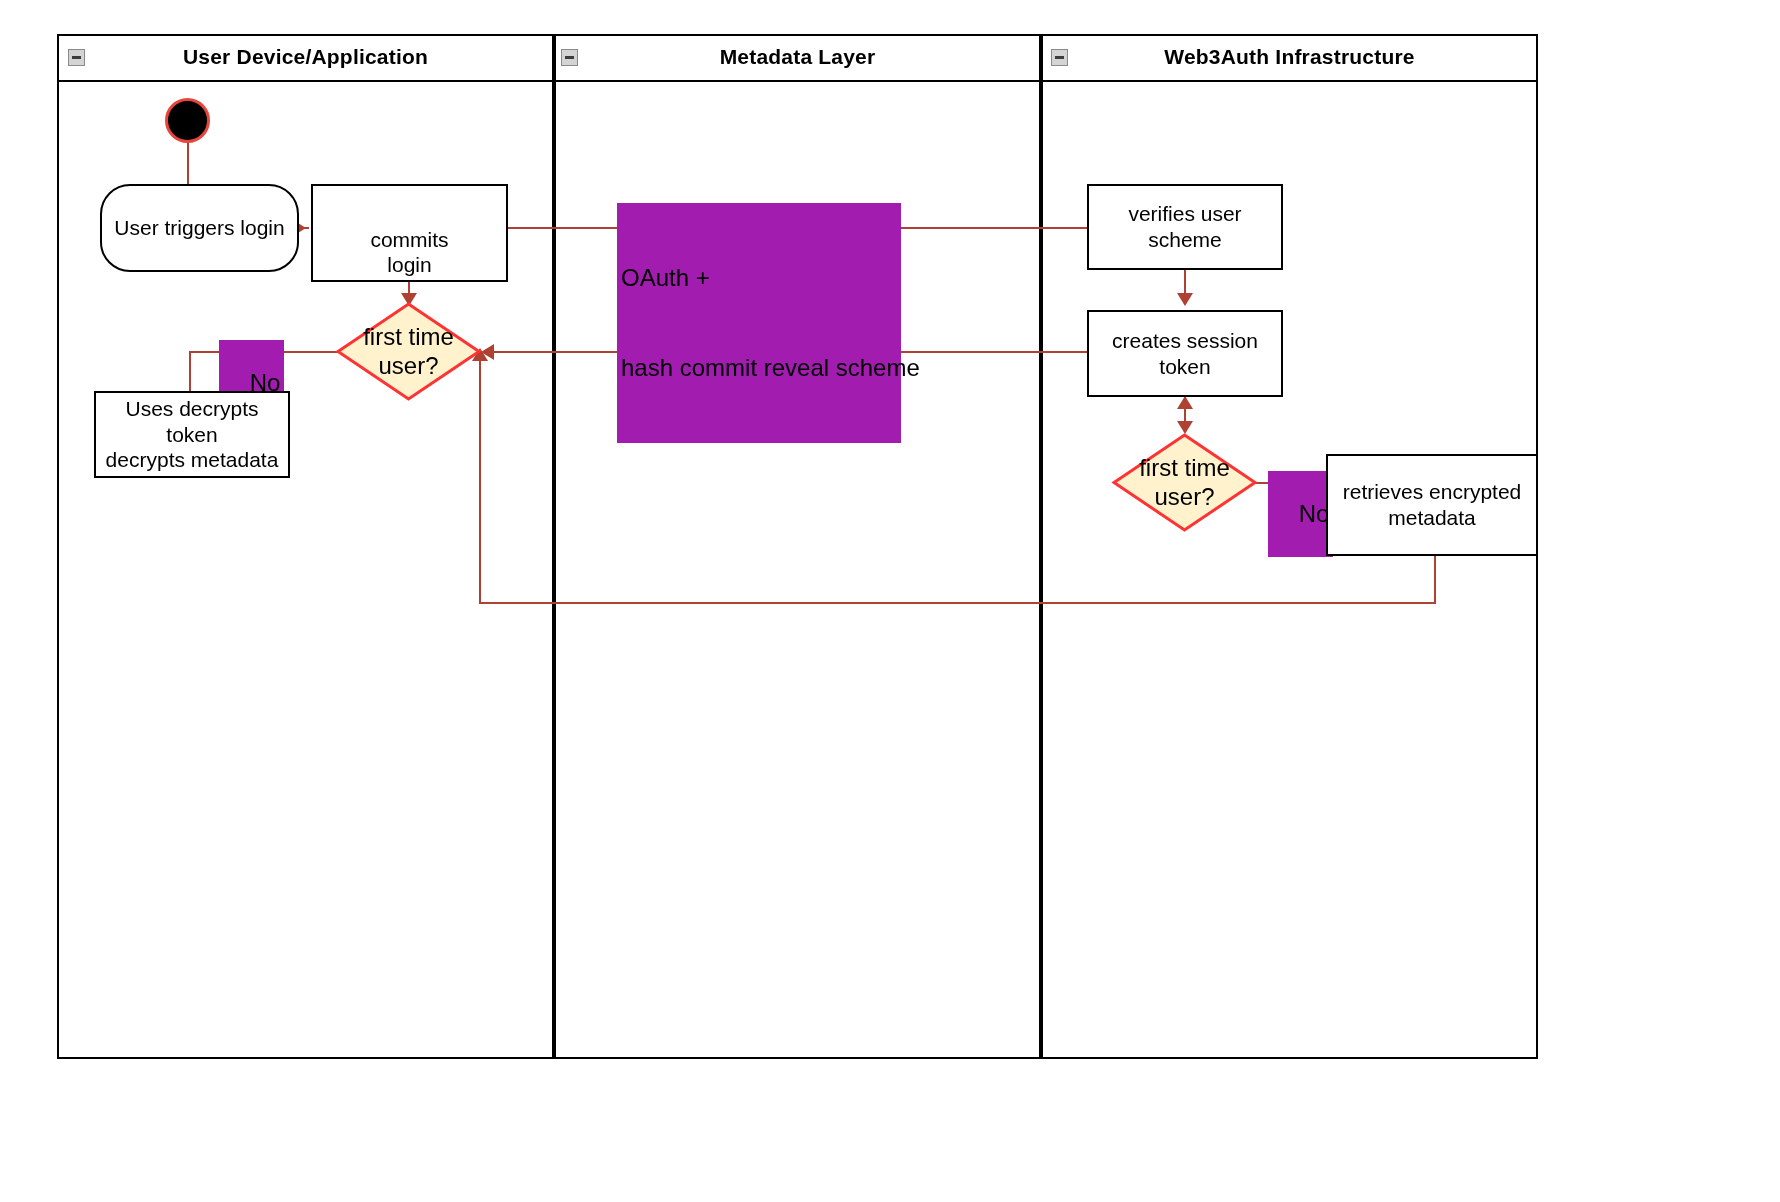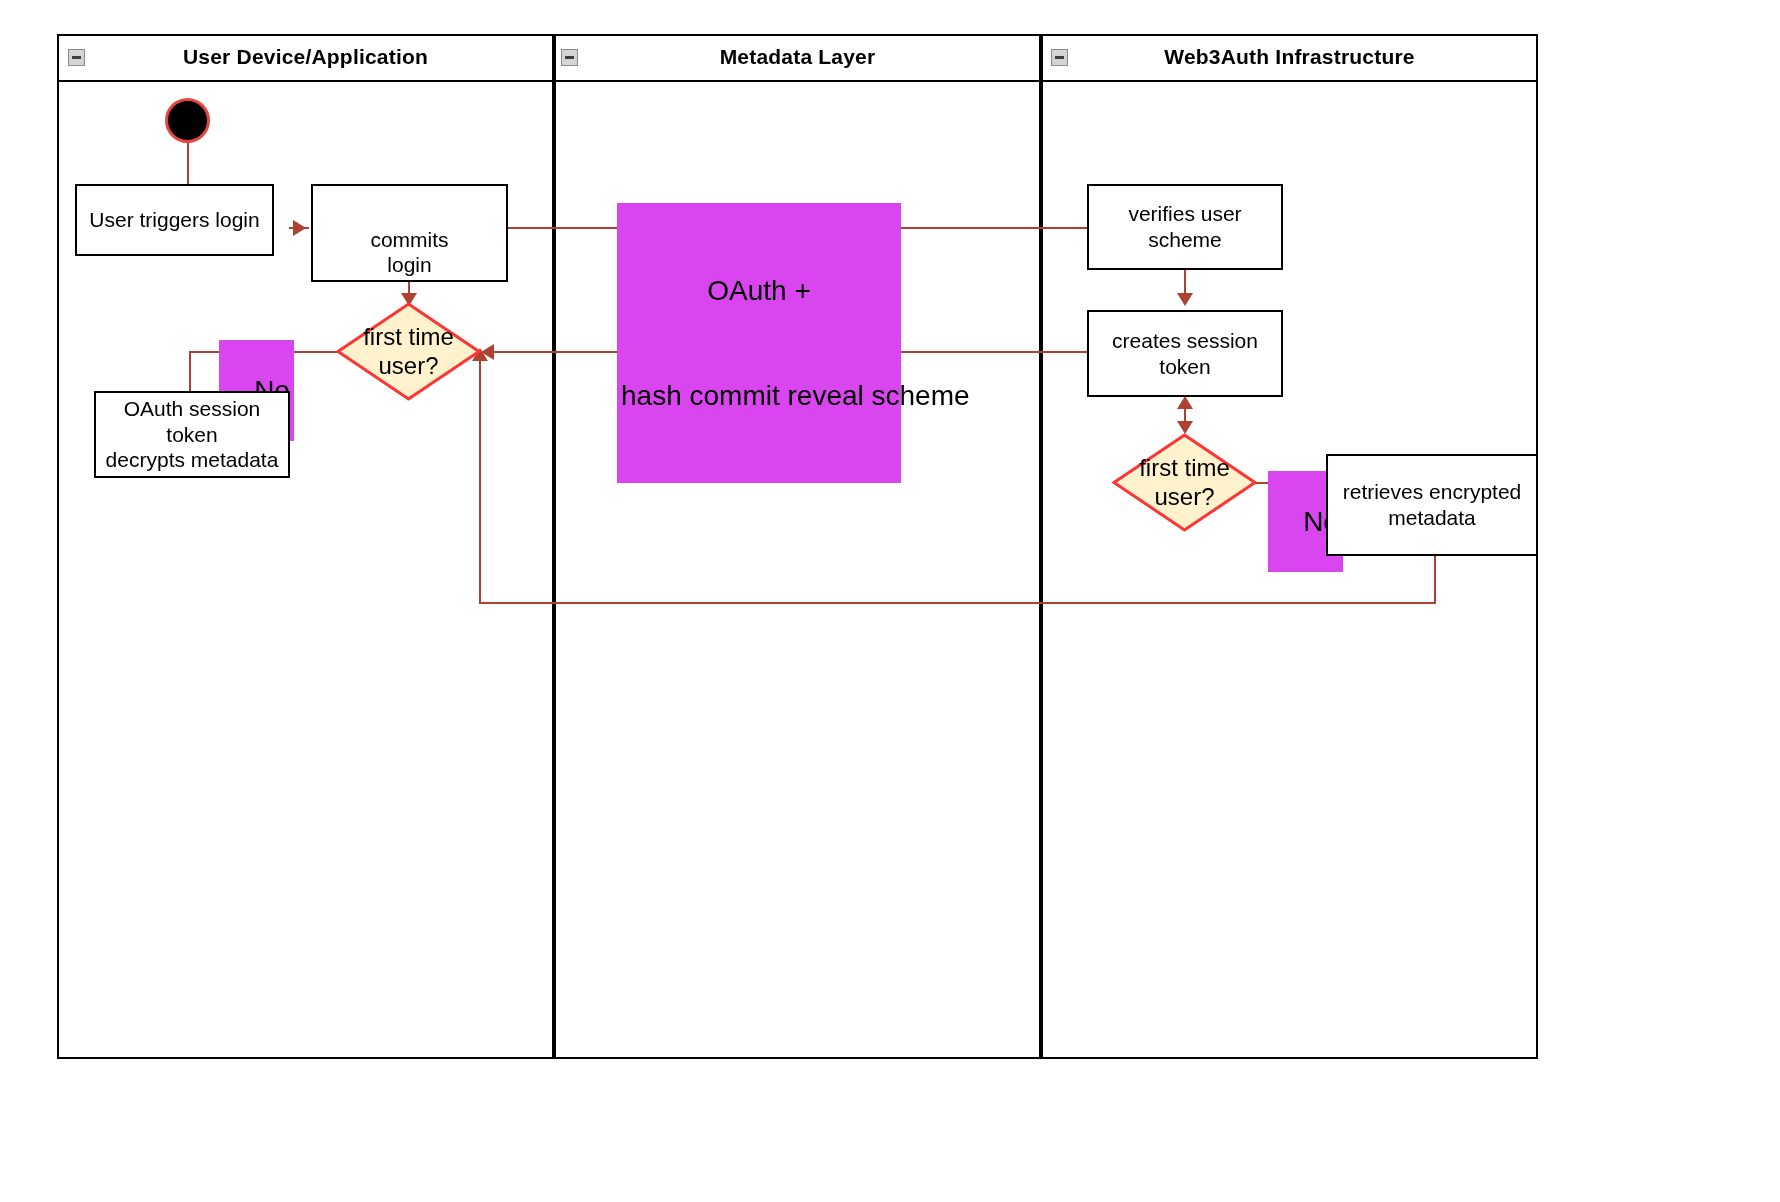--- a/index.html
+++ b/index.html
@@ -31,22 +31,22 @@
   
   .edge{position:absolute;background:#ae4132;}
   .edge-h{height:2px;}
   .edge-v{width:2px;}
   .arrow{position:absolute;width:0;height:0;}
   .arrow-down{border-left:8px solid transparent;border-right:8px solid transparent;border-top:13px solid #ae4132;}
   .arrow-up{border-left:8px solid transparent;border-right:8px solid transparent;border-bottom:13px solid #ae4132;}
   .arrow-right{border-top:8px solid transparent;border-bottom:8px solid transparent;border-left:13px solid #ae4132;}
   .arrow-left{border-top:8px solid transparent;border-bottom:8px solid transparent;border-right:13px solid #ae4132;}
 
-  .edge-label{position:absolute;font-size:28px;color:#000;background:#d946ef;
-    padding:0 4px;white-space:pre;line-height:1.2;text-align:center;}
+  .edge-label{position:absolute;font-size:24px;color:#000;background:#a21caf;
+    padding:0 4px;white-space:pre;line-height:1.2;text-align:left;}
   .edge-label.two-line{line-height:1.25;}
 </style>
 </head>
 <body>
 
 <div id="canvas">
 
   <div class="lane" style="left:57px;top:34px;width:497px;height:1025px;"></div>
   <div class="lane-header" style="left:57px;top:34px;width:497px;height:48px;">
     <span class="lane-title">User Device/Application</span>
@@ -104,21 +104,21 @@
   <div class="edge-label" style="left:219px;top:340px;">
     <span>No</span>
   </div>
 
   <div class="edge-label" style="left:1268px;top:471px;">
     <span>No</span>
   </div>
 
   <div class="start-node" style="left:165px;top:98px;width:45px;height:45px;"></div>
 
-  <div class="act" style="left:75px;top:184px;width:199px;height:72px;">
+  <div class="act" style="left:100px;top:184px;width:199px;height:88px;border-radius:30px;">
     <span>User triggers login</span>
   </div>
 
   <div class="act" style="left:311px;top:184px;width:197px;height:98px;align-items:flex-end;">
     <div>
       <div>commits</div>
       <div>login</div>
     </div>
   </div>
 
@@ -127,21 +127,21 @@
       <polygon points="71.5,1 142,48.5 71.5,96 1,48.5" fill="#fff2cc" stroke="#ff3333" stroke-width="3"></polygon>
     </svg>
     <div class="dlabel">
       <div>first time</div>
       <div>user?</div>
     </div>
   </div>
 
   <div class="act" style="left:94px;top:391px;width:196px;height:87px;">
     <div>
-      <div>OAuth session</div>
+      <div>Uses decrypts</div>
       <div>token</div>
       <div>decrypts metadata</div>
     </div>
   </div>
 
   <div class="act" style="left:1087px;top:184px;width:196px;height:86px;">
     <span>verifies user scheme</span>
   </div>
 
   <div class="act" style="left:1087px;top:310px;width:196px;height:87px;">

